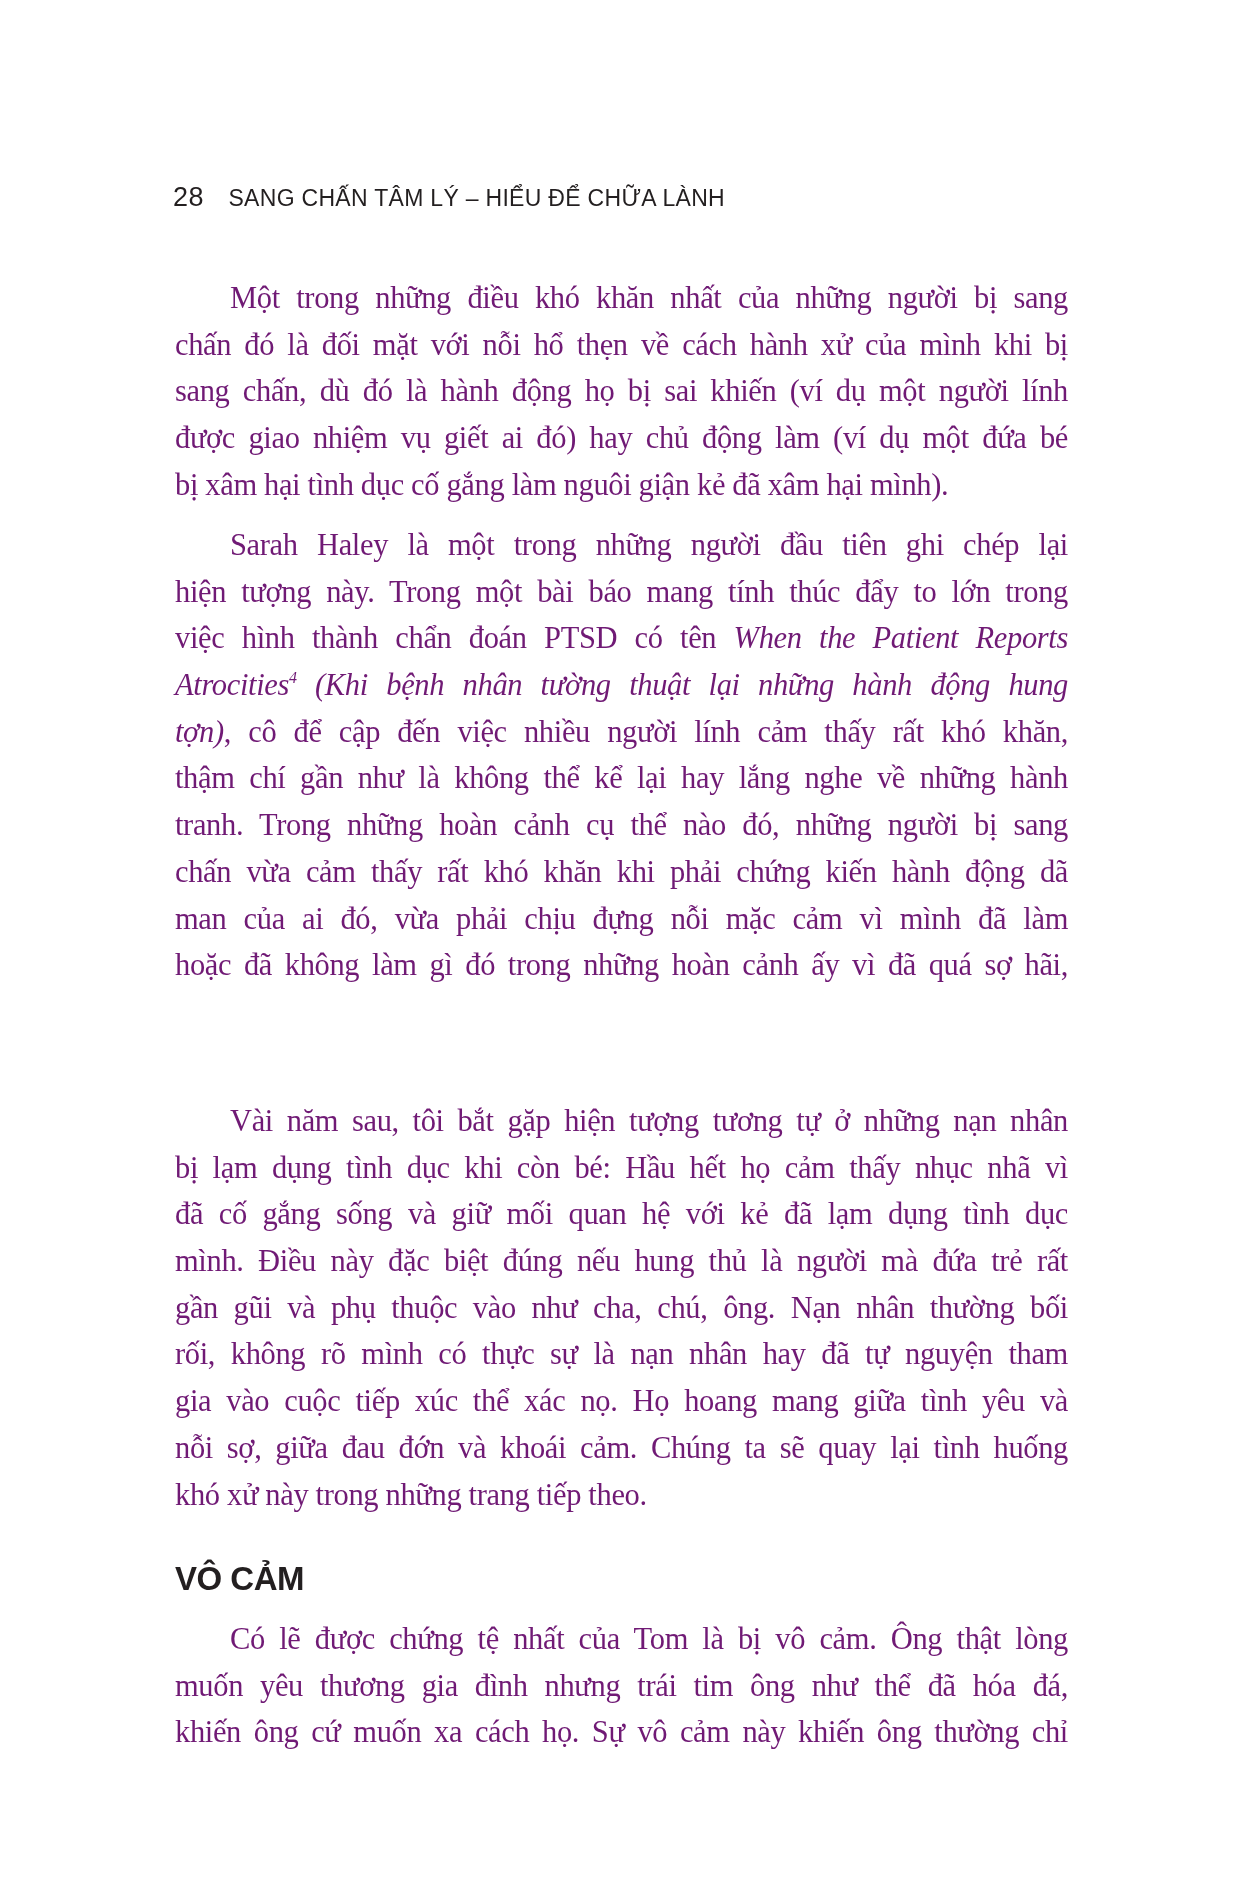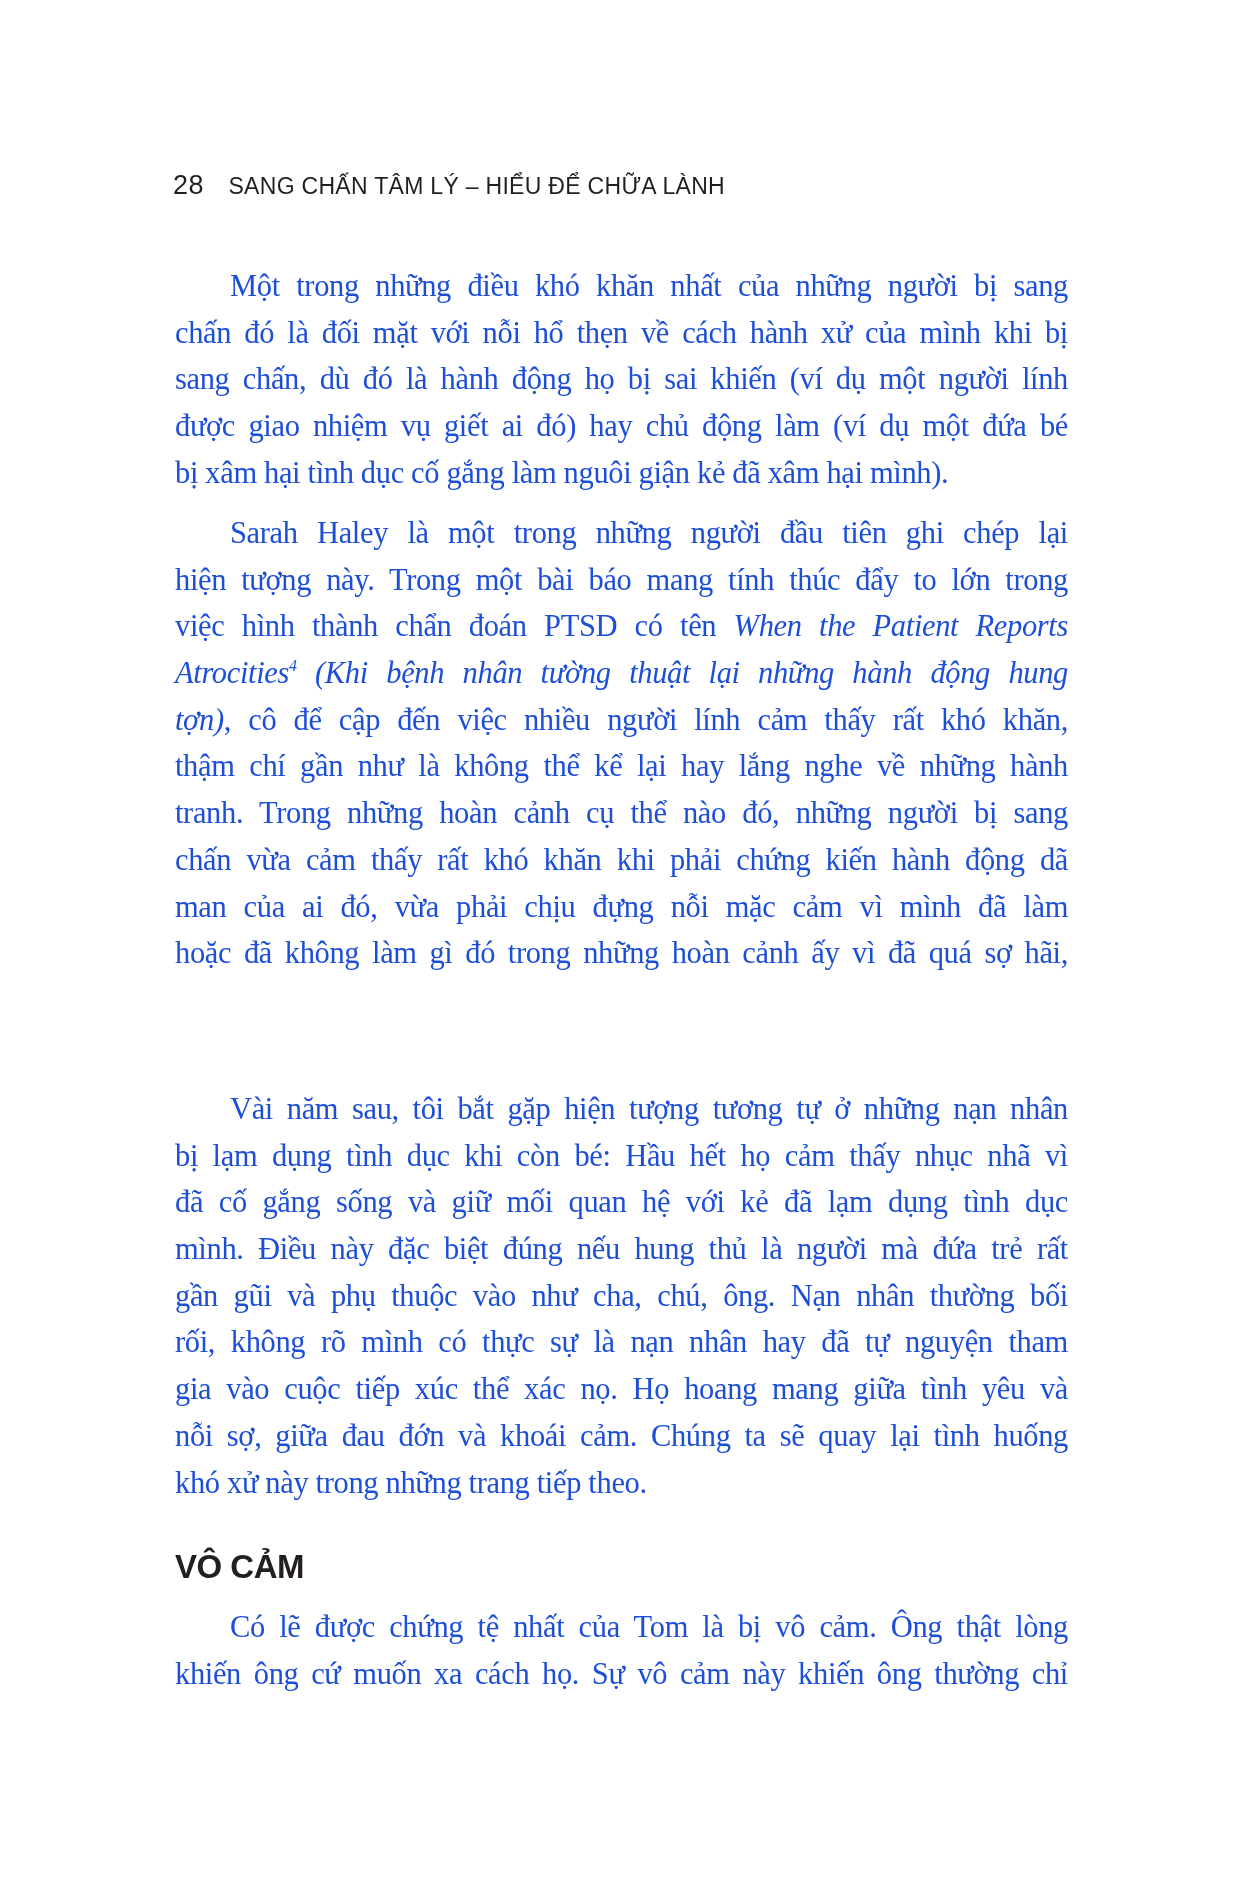--- a/index.html
+++ b/index.html
@@ -1,28 +1,28 @@
 <!DOCTYPE html>
 <html><head>
 <meta charset="utf-8">
 <style>
   html, body { margin: 0; padding: 0; background: #ffffff; }
   body { width: 1245px; height: 1898px; position: relative; overflow: hidden; color: #231f20; }
-  .page { position: absolute; left: 0; top: 0; width: 1245px; height: 1351px; background: #ffffff; }
+  .page { position: absolute; left: 0; top: 12px; width: 1245px; height: 1351px; background: #ffffff; }
   .running-head {
     position: absolute; left: 173px; top: 168px; height: 34px;
     font-family: "Liberation Sans", sans-serif; font-size: 23px; line-height: 34px;
     color: #231f20; white-space: nowrap;
   }
   .running-head .folio { font-size: 27px; margin-right: 18px; letter-spacing: 0.5px; }
   .running-head .title { letter-spacing: 0.3px; }
   .body-block {
     position: absolute; left: 175px; width: 893px;
     font-family: "Liberation Serif", serif; font-size: 30.5px; line-height: 46.7px;
-    color: #1d4ed8;
+    color: #701a75;
   }
   .line {
     display: block; height: 46.7px; white-space: nowrap;
     text-align: justify; text-align-last: justify;
     letter-spacing: -0.35px;
   }
   .line.first { padding-left: 55px; }
   .line.last { text-align-last: left; }
   .it { font-style: italic; }
   sup.fn { font-size: 16px; vertical-align: 12px; line-height: 0; font-style: italic; }
@@ -72,16 +72,17 @@
     <span class="line">rối, không rõ mình có thực sự là nạn nhân hay đã tự nguyện tham</span>
     <span class="line">gia vào cuộc tiếp xúc thể xác nọ. Họ hoang mang giữa tình yêu và</span>
     <span class="line">nỗi sợ, giữa đau đớn và khoái cảm. Chúng ta sẽ quay lại tình huống</span>
     <span class="line last">khó xử này trong những trang tiếp theo.</span>
   </div>
 
   <div class="section-heading">VÔ CẢM</div>
 
   <div class="body-block" style="top:1604px;">
     <span class="line first">Có lẽ được chứng tệ nhất của Tom là bị vô cảm. Ông thật lòng</span>
+    <span class="line">muốn yêu thương gia đình nhưng trái tim ông như thể đã hóa đá,</span>
     <span class="line">khiến ông cứ muốn xa cách họ. Sự vô cảm này khiến ông thường chỉ</span>
   </div>
 
 </div>
 
 </body></html>

